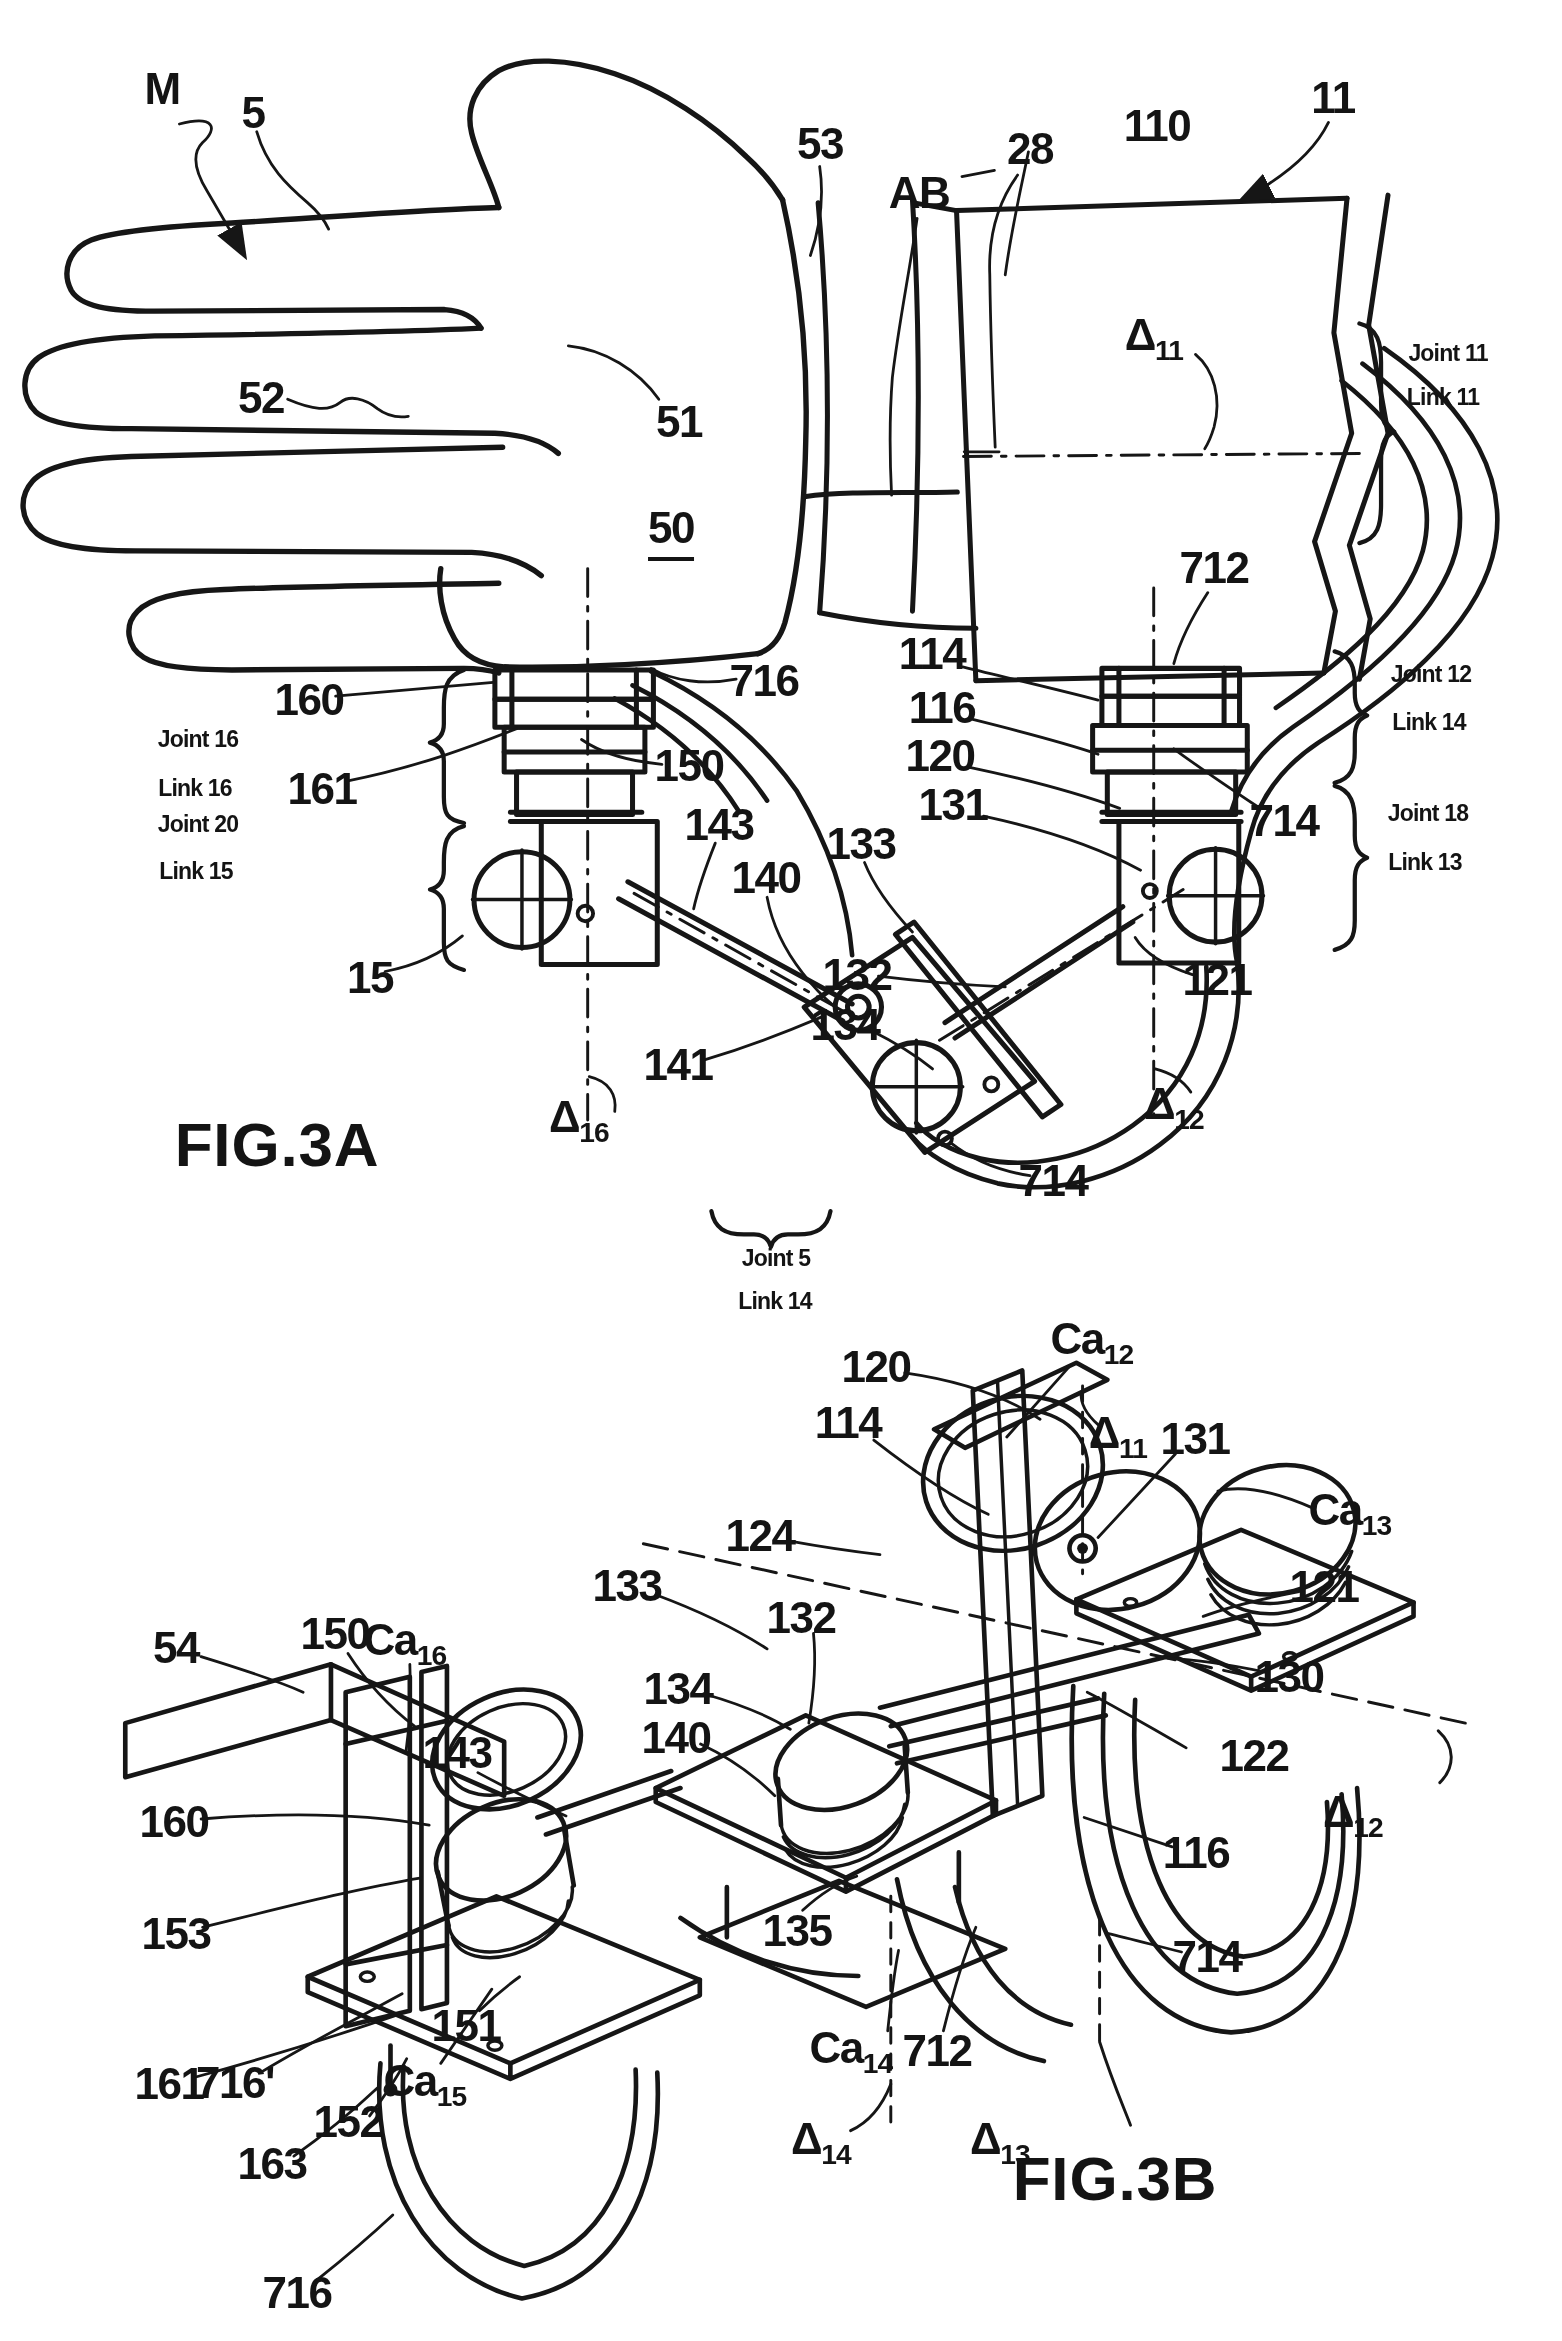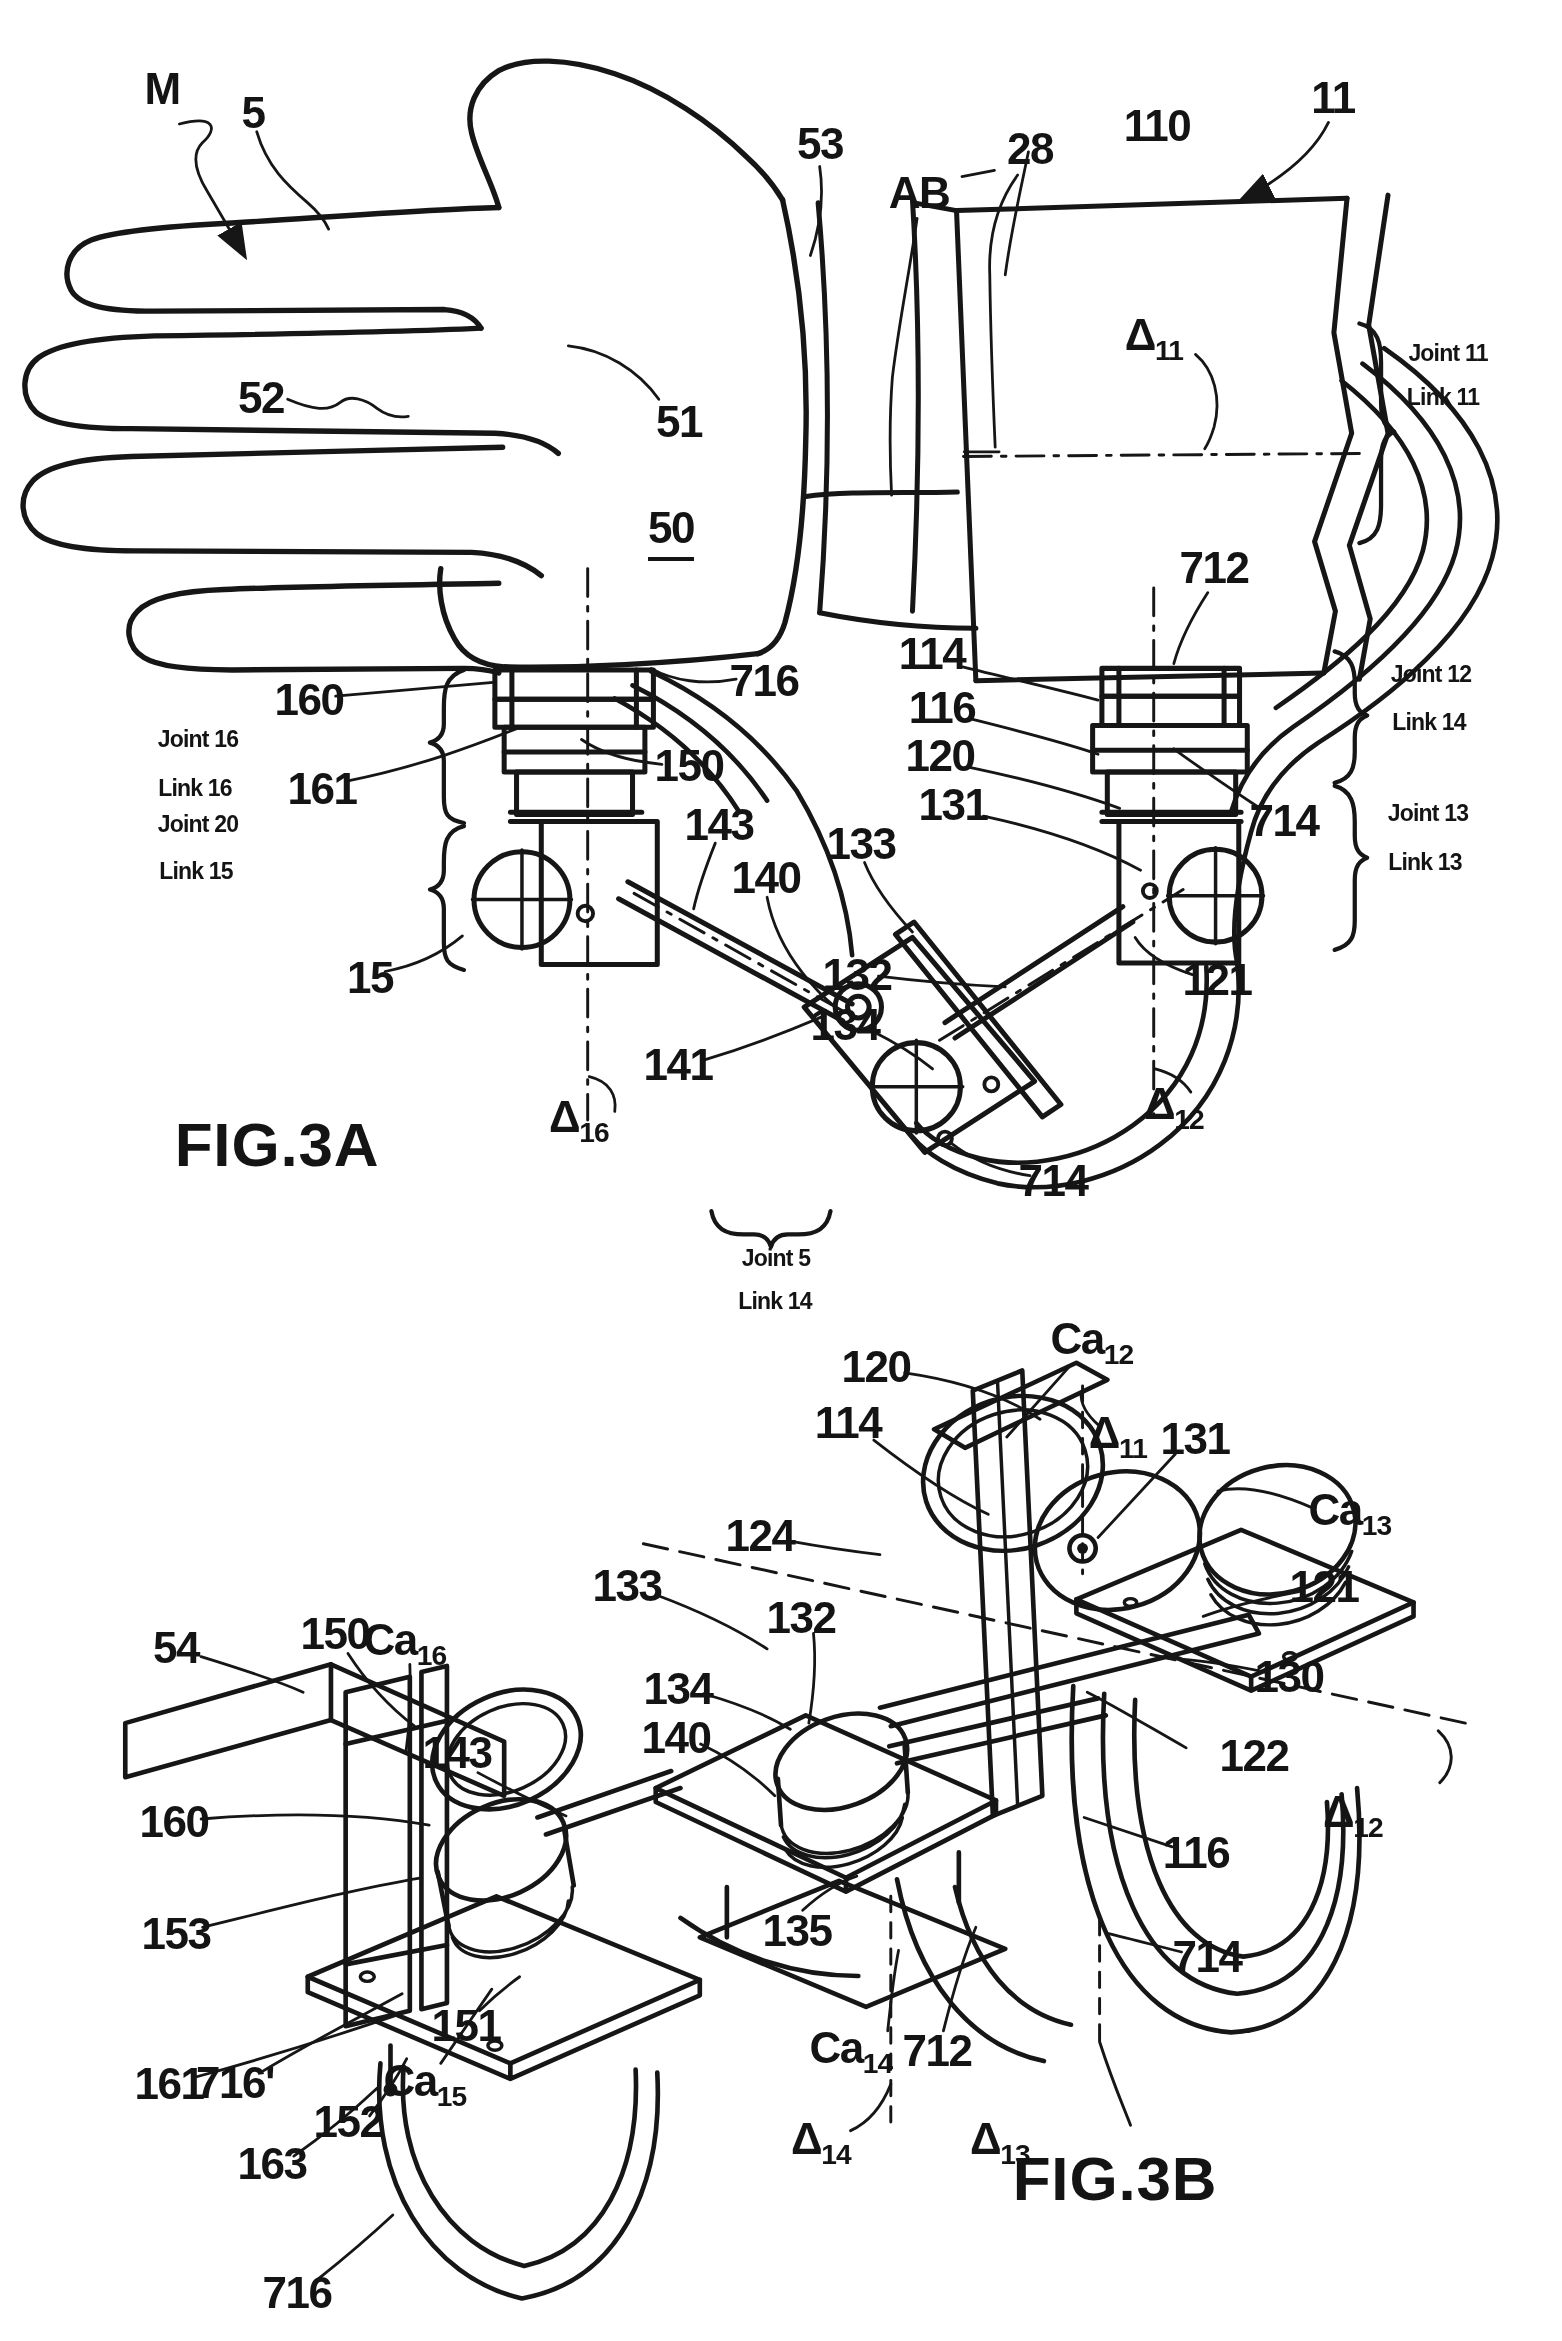--- a/index.html
+++ b/index.html
@@ -307,21 +307,21 @@
       <div class="lbl" style="left: 953px; top: 805px;"><span class="main">131</span></div>
       <div class="lbl" style="left: 689px; top: 766px;"><span class="main">150</span></div>
       <div class="lbl" style="left: 309px; top: 700px;"><span class="main">160</span></div>
       <div class="lbl" style="left: 322px; top: 789px;"><span class="main">161</span></div>
       <div class="lbl jl" style="left: 198px; top: 739px;"><span class="main">Joint 16</span></div>
       <div class="lbl jl" style="left: 195px; top: 756px; margin-top: 32px;"><span class="main">Link 16</span></div>
       <div class="lbl jl" style="left: 198px; top: 824px;"><span class="main">Joint 20</span></div>
       <div class="lbl jl" style="left: 196px; top: 871px;"><span class="main">Link 15</span></div>
       <div class="lbl jl" style="left: 1431px; top: 674px;"><span class="main">Joint 12</span></div>
       <div class="lbl jl" style="left: 1429px; top: 722px;"><span class="main">Link 14</span></div>
-      <div class="lbl jl" style="left: 1428px; top: 813px;"><span class="main">Joint 13</span></div>
+      <div class="lbl jl" style="left: 1428px; top: 813px;"><span class="main">Joint 18</span></div>
       <div class="lbl jl" style="left: 1425px; top: 862px;"><span class="main">Link 13</span></div>
       <div class="lbl" style="left: 1284px; top: 821px;"><span class="main">714</span></div>
       <div class="lbl" style="left: 719px; top: 825px;"><span class="main">143</span></div>
       <div class="lbl" style="left: 766px; top: 878px;"><span class="main">140</span></div>
       <div class="lbl" style="left: 861px; top: 844px;"><span class="main">133</span></div>
       <div class="lbl" style="left: 857px; top: 975px;"><span class="main">132</span></div>
       <div class="lbl" style="left: 845px; top: 1025px;"><span class="main">134</span></div>
       <div class="lbl" style="left: 678px; top: 1065px; text-align: center;"><span class="main">141</span></div>
       <div class="lbl" style="left: 370px; top: 978px;"><span class="main">15</span></div>
       <div class="lbl" style="left: 579px; top: 1121px;"><span class="main">Δ</span><span class="sub">16</span></div>

